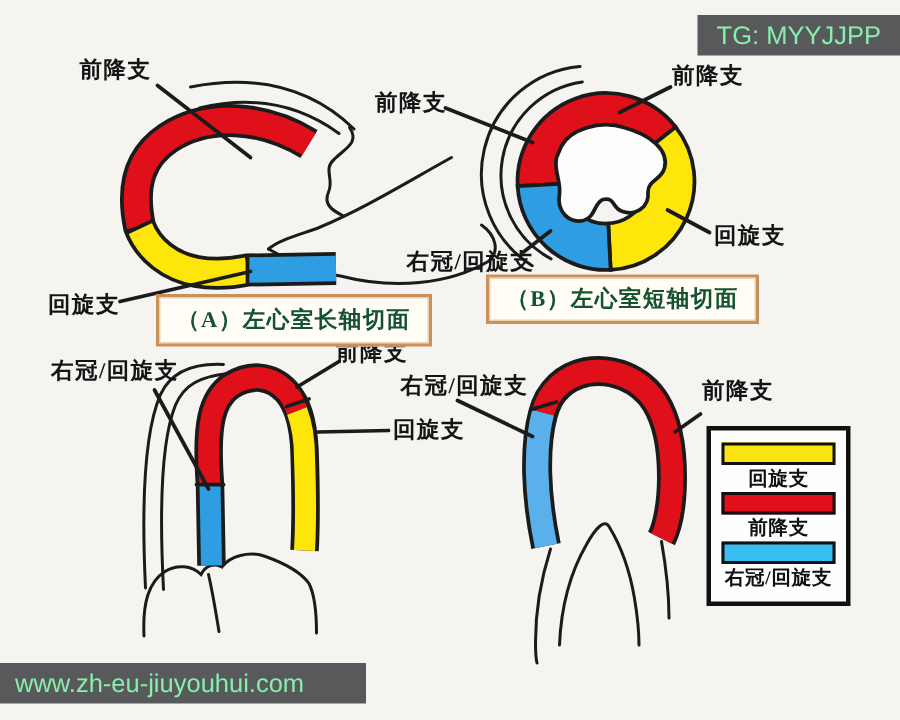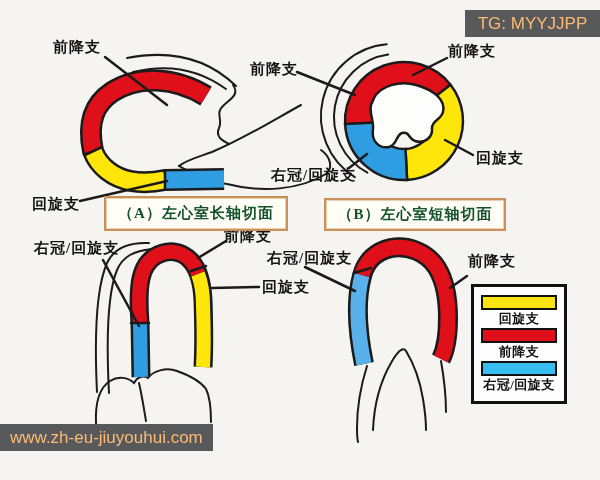--- a/index.html
+++ b/index.html
@@ -22,26 +22,26 @@
   }
   .legend{
     position:absolute;left:471px;top:284px;width:96px;height:120px;
     background:#fefefe;border:3px solid #111;box-sizing:border-box;
     display:flex;flex-direction:column;align-items:center;padding-top:8px;
   }
   .legend .swatch{width:76px;height:15px;border:2px solid #111;box-sizing:border-box;}
   .legend .ltext{font-size:13px;font-weight:bold;color:#111;white-space:nowrap;
     height:18px;display:flex;align-items:center;letter-spacing:0.5px;}
   .wm{
-    position:absolute;background:var(--watermark_bg,#58595b);color:#fdba74;
+    position:absolute;background:var(--watermark_bg,#58595b);color:#86efac;
     font-family:"Liberation Sans","DejaVu Sans",sans-serif;
     display:flex;align-items:center;
   }
   .wm.tg{left:465px;top:10px;width:135px;height:27px;font-size:17px;justify-content:center;}
-  .wm.url{left:0;top:424px;width:213px;height:27px;font-size:17px;padding-left:10px;box-sizing:border-box;}
+  .wm.url{left:0;top:442px;width:244px;height:27px;font-size:17px;padding-left:10px;box-sizing:border-box;}
 </style>
 </head>
 <body>
 
 <div class="canvas">
 
   <svg class="art" width="600" height="480" viewBox="0 0 600 480">
 
     <g fill="none" stroke="var(--outline)" stroke-width="2" stroke-linecap="round">
 
@@ -114,21 +114,21 @@
   <div class="lbl" style="left:476px;top:150px">回旋支</div>
 
   <div class="lbl" style="left:34px;top:240px">右冠/回旋支</div>
   <div class="lbl" style="left:224px;top:228px">前降支</div>
   <div class="lbl" style="left:262px;top:279px">回旋支</div>
 
   <div class="lbl" style="left:267px;top:250px">右冠/回旋支</div>
   <div class="lbl" style="left:468px;top:253px">前降支</div>
 
   <div class="caption" style="left:88px;top:196px;width:180px;height:31px">（A）左心室长轴切面</div>
-  <div class="caption" style="left:308px;top:198px;width:178px;height:29px">（B）左心室短轴切面</div>
+  <div class="caption" style="left:308px;top:183px;width:178px;height:29px">（B）左心室短轴切面</div>
 
   <div class="legend">
     <div class="swatch" style="background: rgb(249, 228, 17);"></div>
     <div class="ltext">回旋支</div>
     <div class="swatch" style="background: rgb(223, 16, 25);"></div>
     <div class="ltext">前降支</div>
     <div class="swatch" style="background: rgb(56, 189, 240);"></div>
     <div class="ltext">右冠/回旋支</div>
   </div>
 

